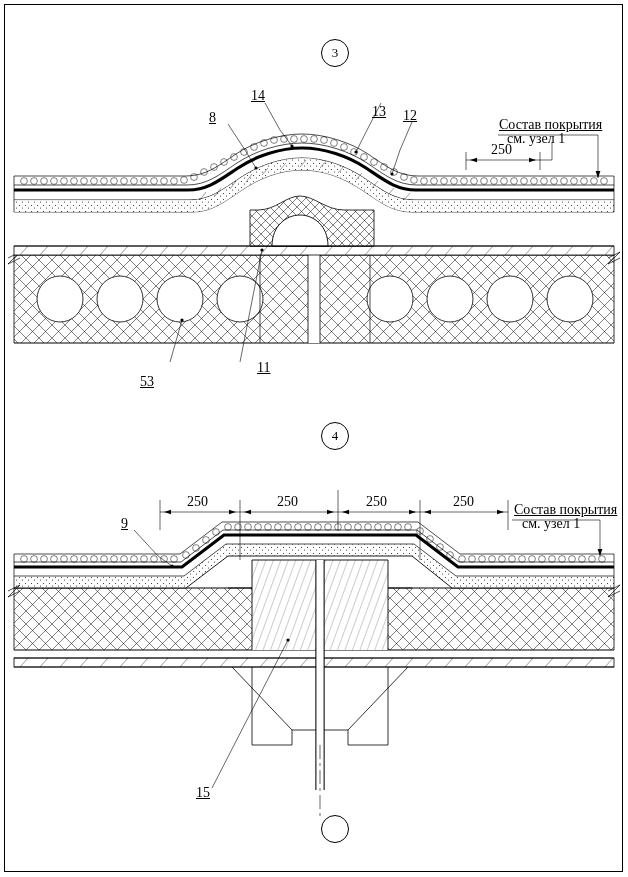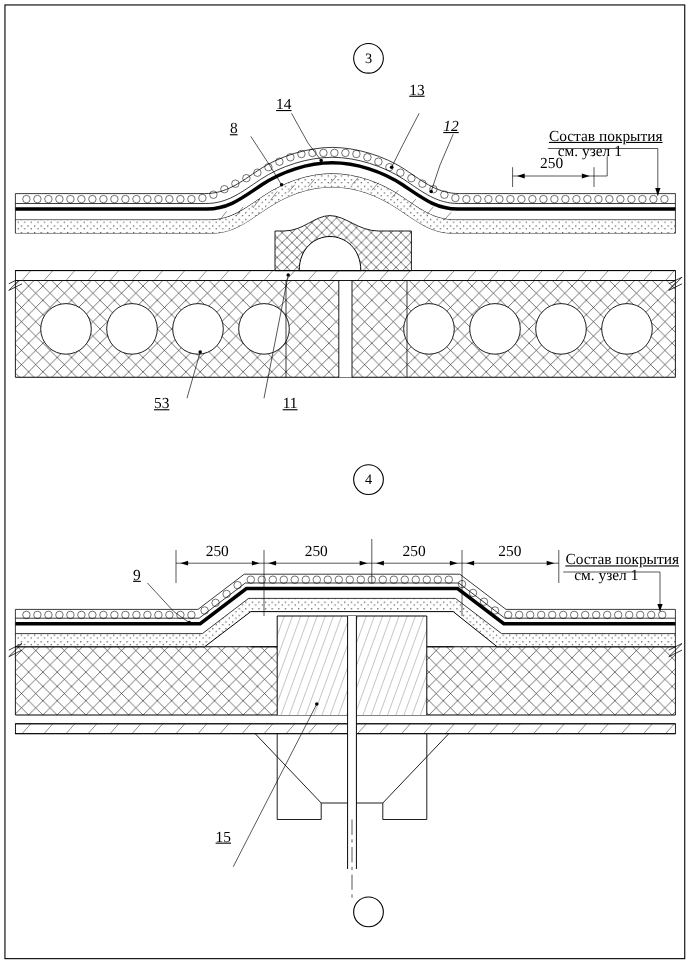--- a/index.html
+++ b/index.html
@@ -437,34 +437,34 @@
         <circle cx="288" cy="640" r="1.6"></circle>
       </g>
 
     </g>
   </svg>
 
   <div class="detailnum" style="left:321px; top:39px;">3</div>
 
   <div class="lbl u" style="left:209px; top:112px;">8</div>
   <div class="lbl u" style="left:251px; top:90px;">14</div>
-  <div class="lbl u" style="left:372px; top:77px;">13</div>
-  <div class="lbl u" style="left:403px; top:110px;font-style:italic;">12</div>
-  <div class="lbl u" style="left:140px; top:362px;">53</div>
+  <div class="lbl u" style="left:372px; top:106px;">13</div>
+  <div class="lbl u" style="left:403px; top:110px;">12</div>
+  <div class="lbl u" style="left:140px; top:376px;">53</div>
   <div class="lbl u" style="left:226px; top:362px;margin-left:31px;">11</div>
 
   <div class="lbl u" style="left:499px; top:119px;">Состав покрытия</div>
   <div class="lbl" style="left:507px; top:133px;">см. узел 1</div>
 
   <div class="lbl" style="left:491px; top:144px;">250</div>
 
   <div class="detailnum" style="left:321px; top:422px;">4</div>
 
   <div class="lbl u" style="left:121px; top:518px;">9</div>
-  <div class="lbl u" style="left:196px; top:756px;">15</div>
+  <div class="lbl u" style="left:196px; top:787px;">15</div>
 
   <div class="lbl u" style="left:514px; top:504px;">Состав покрытия</div>
   <div class="lbl" style="left:522px; top:518px;">см. узел 1</div>
 
   <div class="lbl" style="left:187px; top:496px;">250</div>
   <div class="lbl" style="left:277px; top:496px;">250</div>
   <div class="lbl" style="left:366px; top:496px;">250</div>
   <div class="lbl" style="left:453px; top:496px;">250</div>
 
   <div class="detailnum" style="left:321px; top:815px;"></div>

